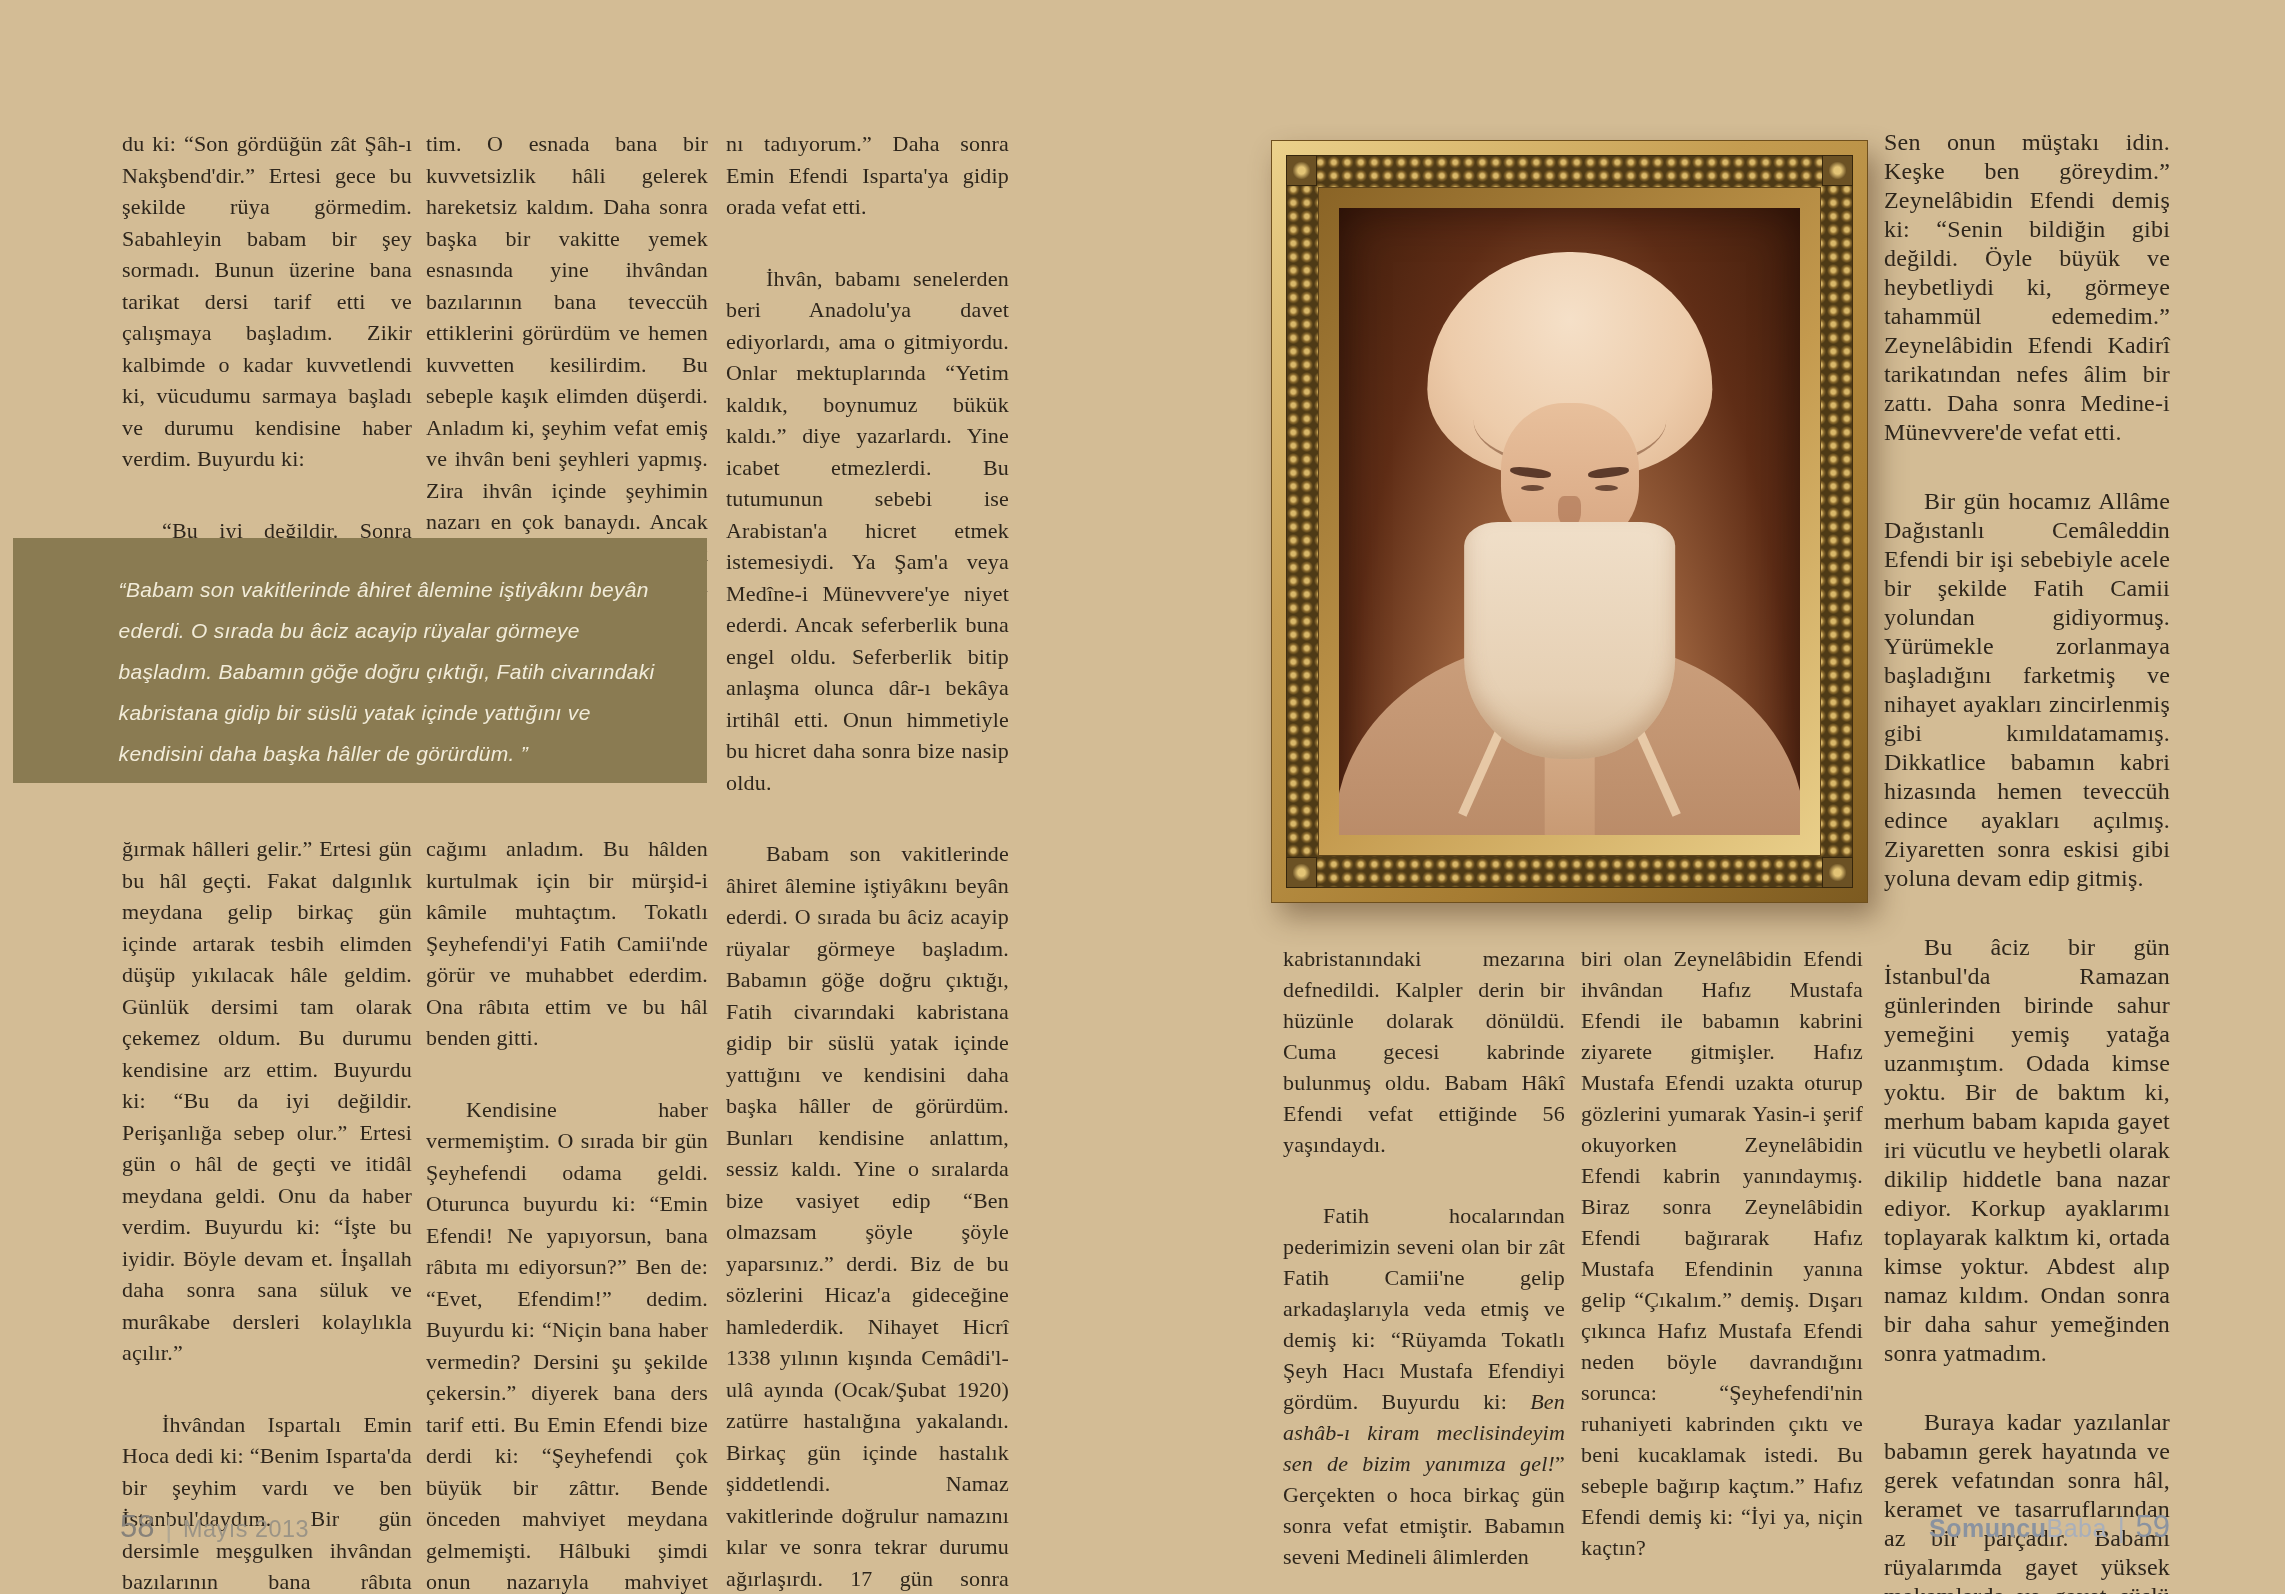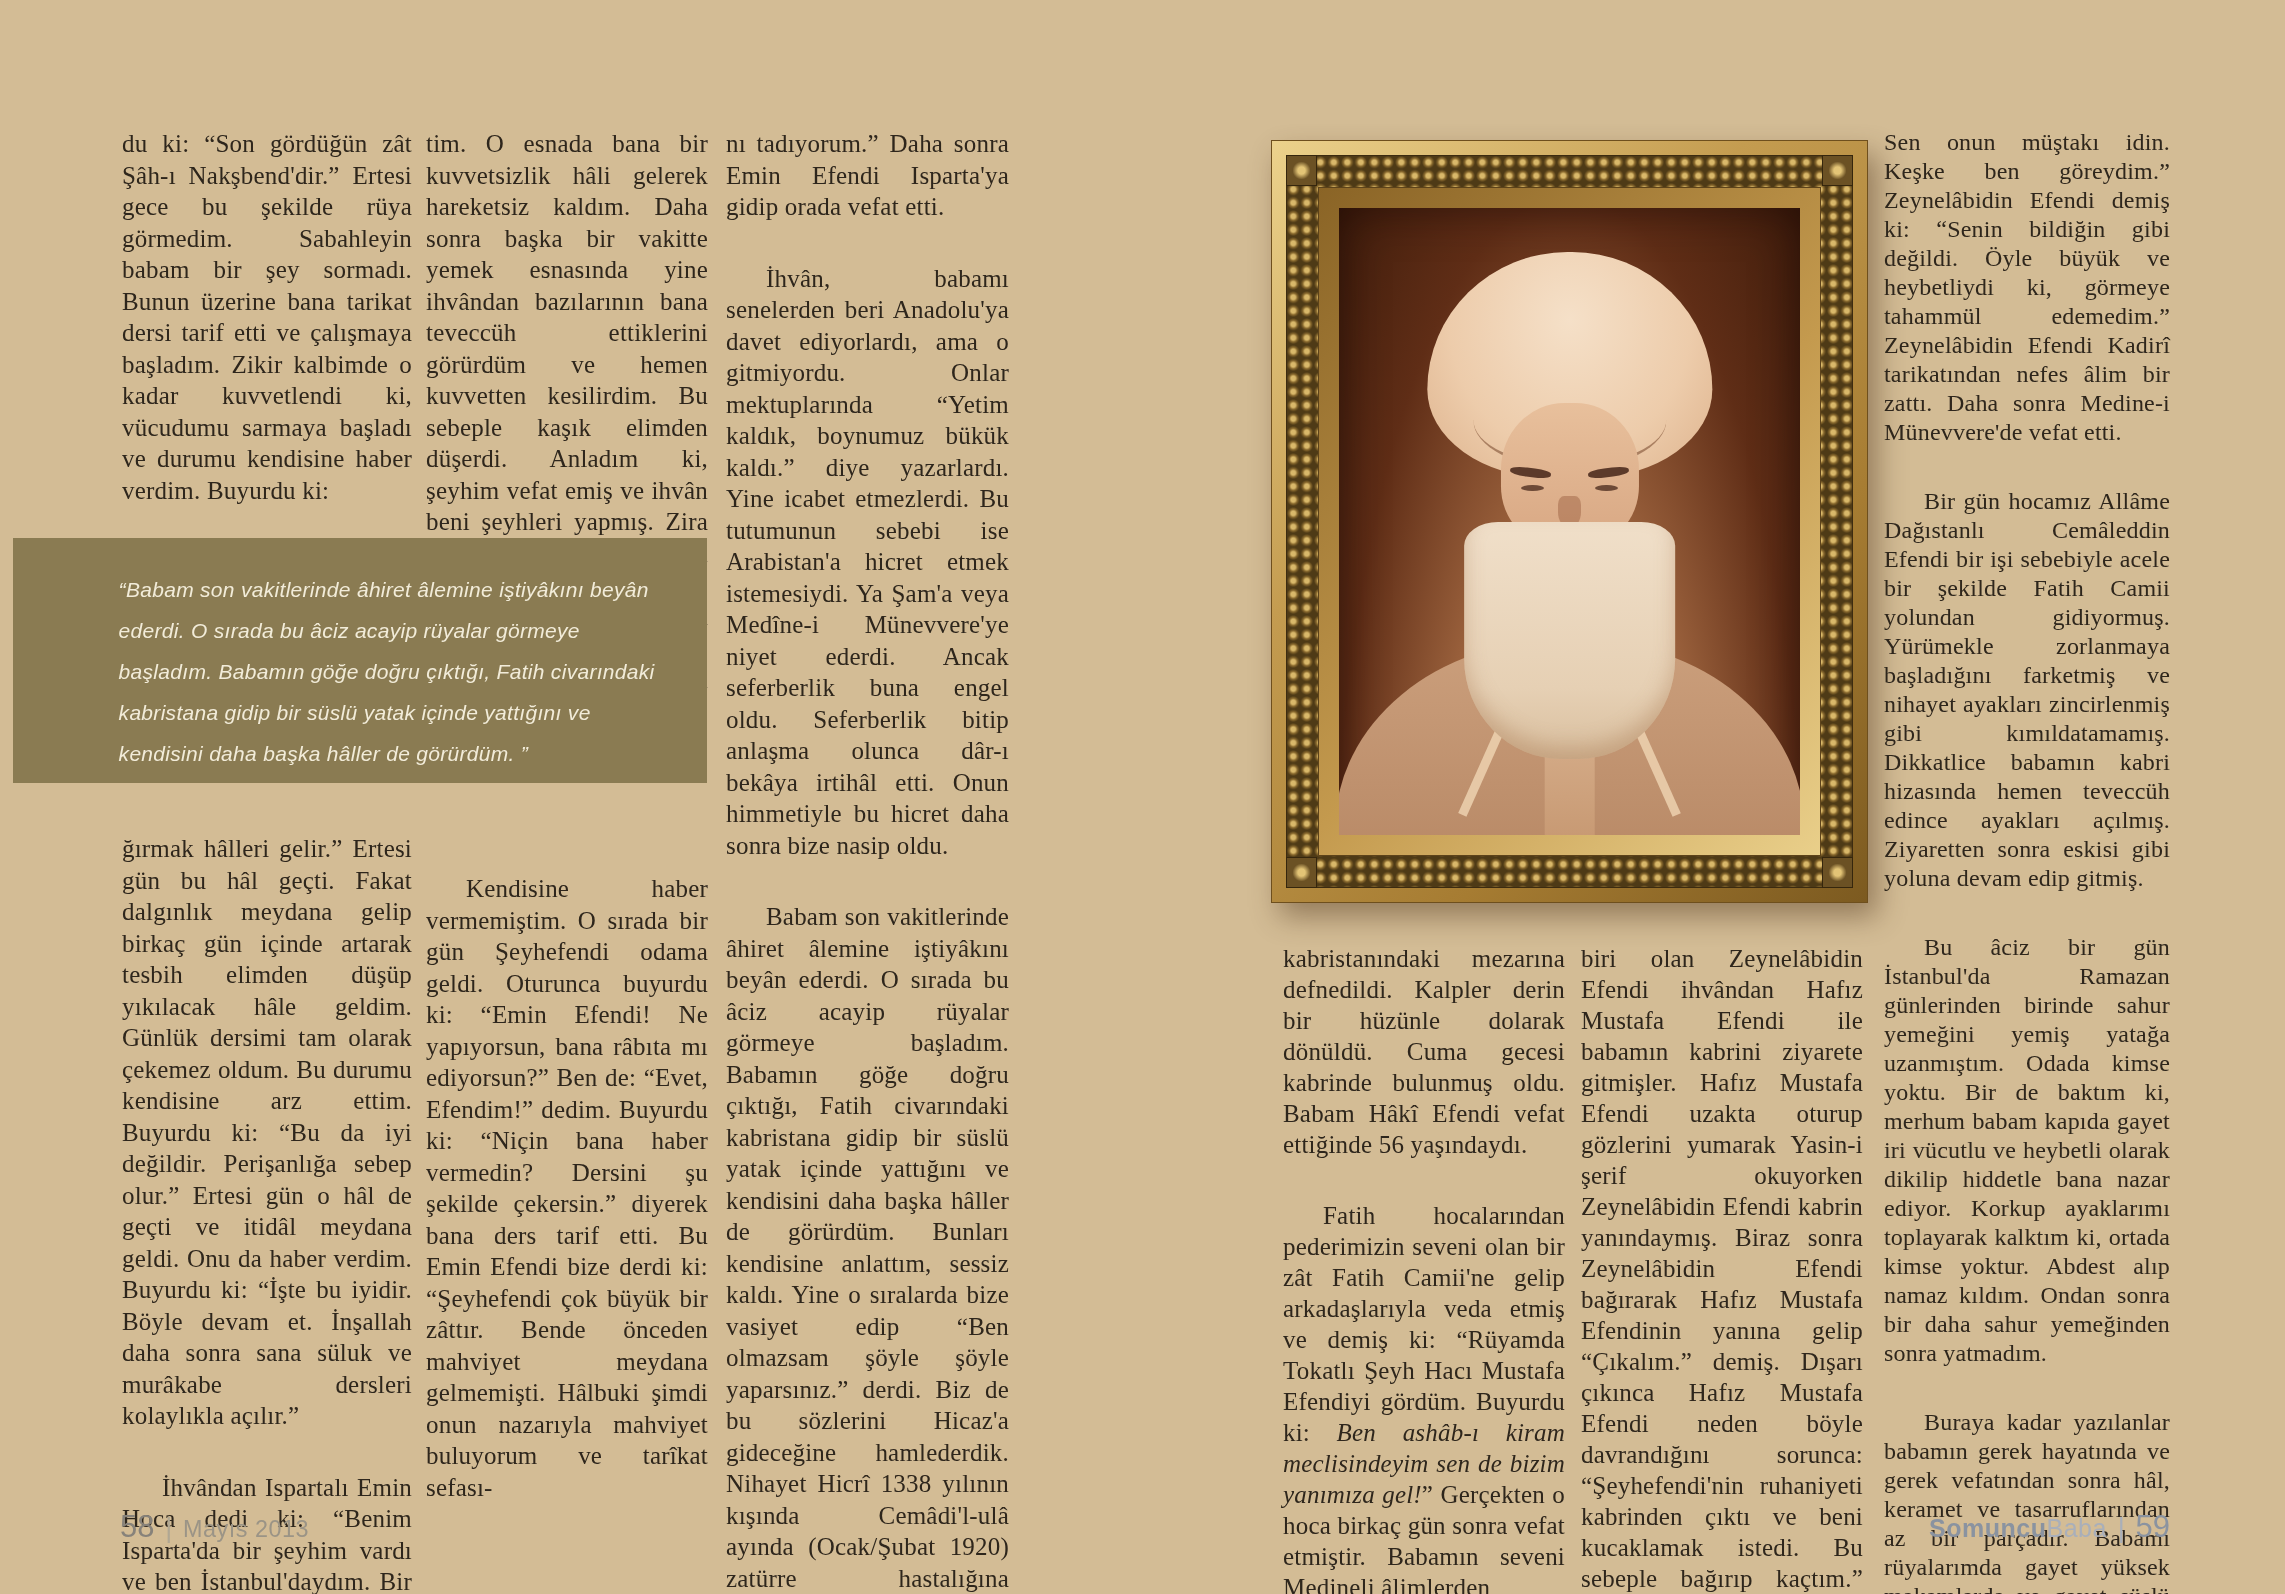--- a/index.html
+++ b/index.html
@@ -9,21 +9,21 @@
     width:2285px;height:1595px;
     background:#d3bc95;
     overflow:hidden;
     font-family:"Liberation Serif", serif;
     color:#2e261c;
   }
   
   .col{
     position:absolute;
     text-align:justify;
-    font-size:25px;
+    font-size:22px;
     line-height:31.5px;
     letter-spacing:0.2px;
     color:#2e261c;
   }
   .col p{margin:0;}
   .col p.gap{margin-top:31px;}
   .col p.indent{text-indent:40px;margin-top:40px;}
   .rcol3{line-height:29px;font-size:24px;}
   .ital{font-style:italic;}
 
@@ -172,20 +172,21 @@
   <div class="quote-box">
     <div class="quote-text">“Babam son vakitlerinde âhiret âlemine iştiyâkını beyân ederdi. O sırada bu âciz acayip rüyalar görmeye başladım. Babamın göğe doğru çıktığı, Fatih civarındaki kabristana gidip bir süslü yatak içinde yattığını ve kendisini daha başka hâller de görürdüm. ”</div>
   </div>
 
   <div class="col" style="left:122px;top:833px;width:290px;">
     <p>ğırmak hâlleri gelir.” Ertesi gün bu hâl geçti. Fakat dalgınlık meydana gelip birkaç gün içinde artarak tesbih elimden düşüp yıkılacak hâle geldim. Günlük dersimi tam olarak çekemez oldum. Bu durumu kendisine arz ettim. Buyurdu ki: “Bu da iyi değildir. Perişanlığa sebep olur.” Ertesi gün o hâl de geçti ve itidâl meydana geldi. Onu da haber verdim. Buyurdu ki: “İşte bu iyidir. Böyle devam et. İnşallah daha sonra sana süluk ve murâkabe dersleri kolaylıkla açılır.”</p>
     <p class="gap indent">İhvândan Ispartalı Emin Hoca dedi ki: “Benim Isparta'da bir şeyhim vardı ve ben İstanbul'daydım. Bir gün dersimle meşgulken ihvândan bazılarının bana râbıta yaptıklarını müşâhede et-</p>
   </div>
 
   <div class="col" style="left:426px;top:833px;width:282px;">
+    <p>cağımı anladım. Bu hâlden kurtulmak için bir mürşid-i kâmile muhtaçtım. Tokatlı Şeyhefendi'yi Fatih Camii'nde görür ve muhabbet ederdim. Ona râbıta ettim ve bu hâl benden gitti.</p>
     <p class="gap indent">Kendisine haber vermemiştim. O sırada bir gün Şeyhefendi odama geldi. Oturunca buyurdu ki: “Emin Efendi! Ne yapıyorsun, bana râbıta mı ediyorsun?” Ben de: “Evet, Efendim!” dedim. Buyurdu ki: “Niçin bana haber vermedin? Dersini şu şekilde çekersin.” diyerek bana ders tarif etti. Bu Emin Efendi bize derdi ki: “Şeyhefendi çok büyük bir zâttır. Bende önceden mahviyet meydana gelmemişti. Hâlbuki şimdi onun nazarıyla mahviyet buluyorum ve tarîkat sefası-</p>
   </div>
 
   <div class="frame-outer">
     <div class="frame-deco">
       <div class="corner tl"></div>
       <div class="corner tr"></div>
       <div class="corner bl"></div>
       <div class="corner br"></div>
       <div class="frame-inner">

